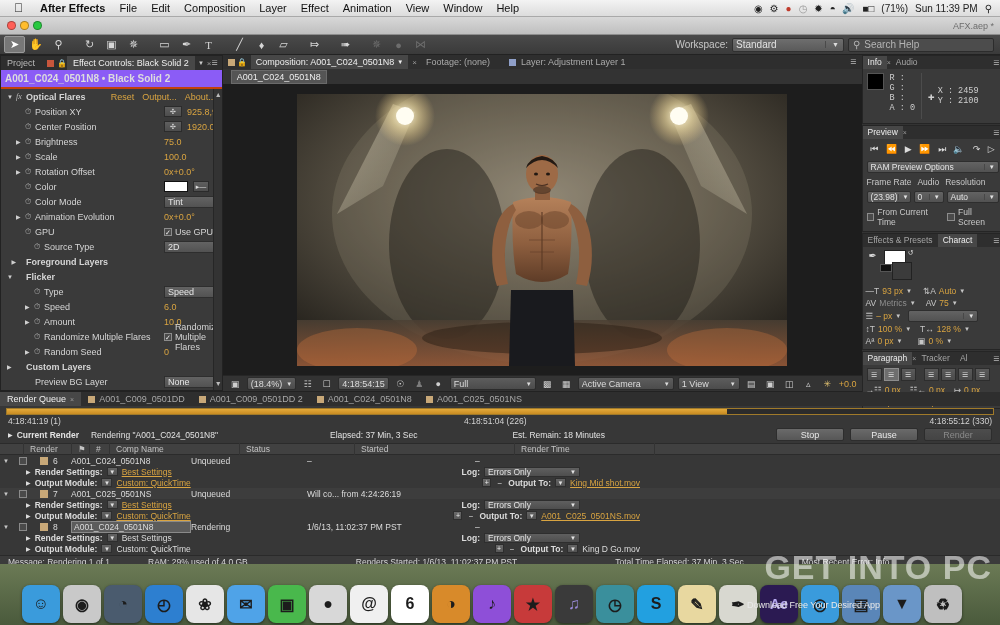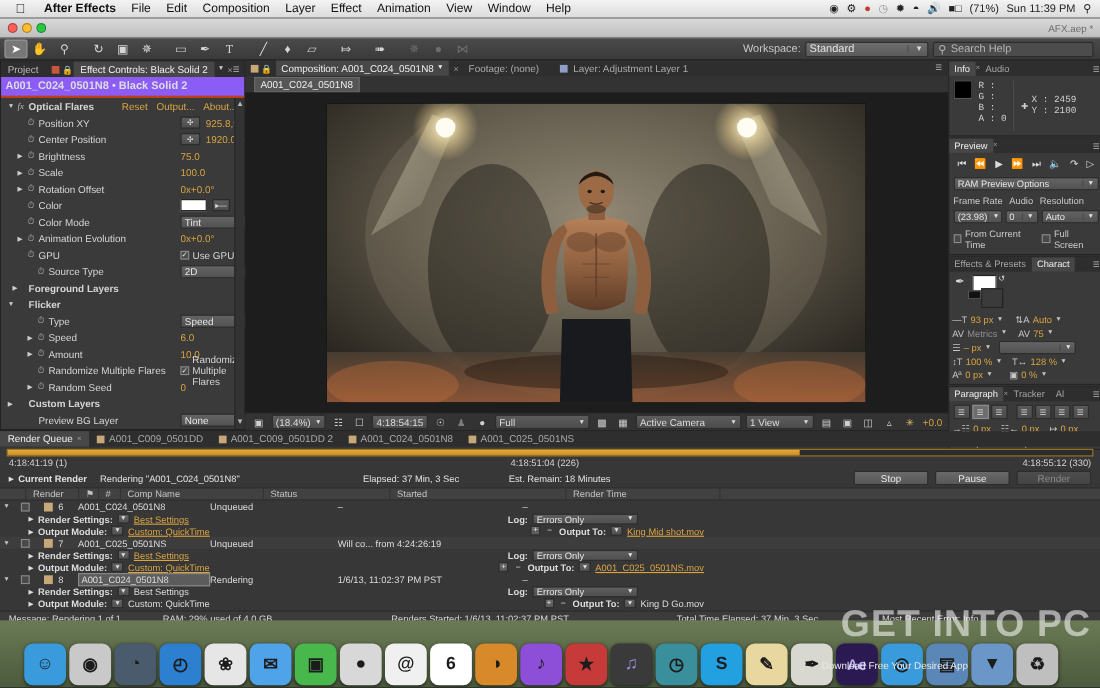--- a/index.html
+++ b/index.html
@@ -752,21 +752,21 @@
     <span style="margin:0 auto">4:18:51:04 (226)</span>
     <span>4:18:55:12 (330)</span>
   </div>
   <div id="curRender">
     <span style="display:flex;align-items:center;gap:4px">
       <span style="font-size:6px">▶</span>
       <b>Current Render</b>
     </span>
     <span>Rendering "A001_C024_0501N8"</span>
     <span style="margin-left:100px">Elapsed: 37 Min, 3 Sec</span>
-    <span style="margin-left:33px">Est. Remain: 18 Minutes</span>
+    <span style="margin-left:83px">Est. Remain: 18 Minutes</span>
     <span style="margin-left:auto;display:flex;gap:6px">
       <span class="rbtn">Stop</span>
       <span class="rbtn">Pause</span>
       <span class="rbtn dis">Render</span>
     </span>
   </div>
   <div id="rqHead">
     <div style="width:24px"></div>
     <div style="width:48px">Render</div>
     <div style="width:18px">⚑</div>

